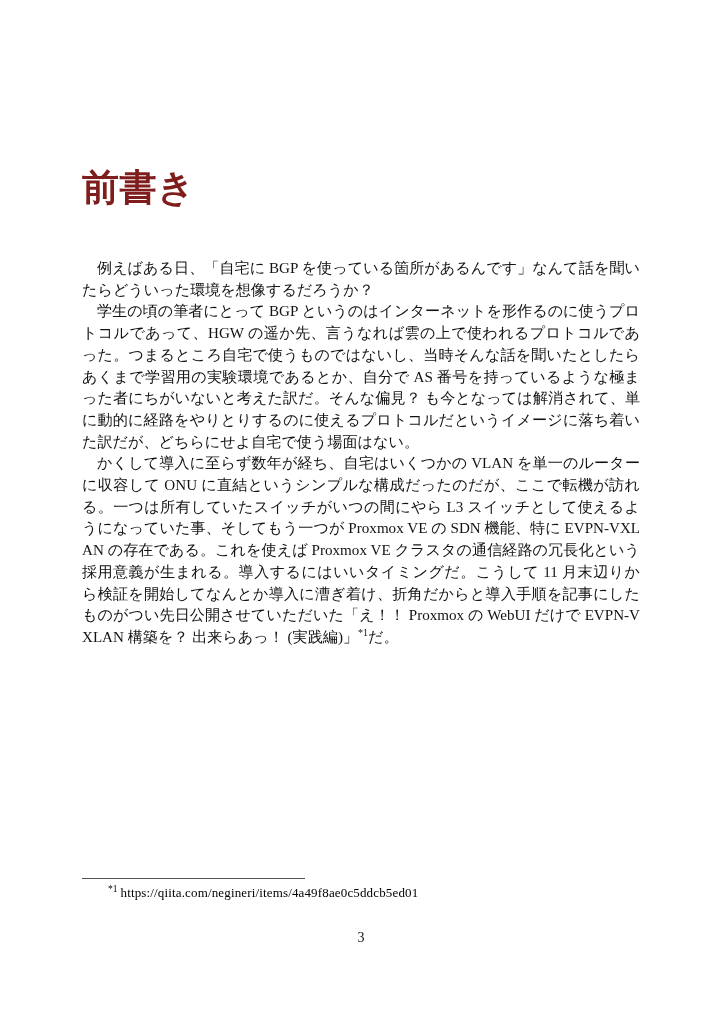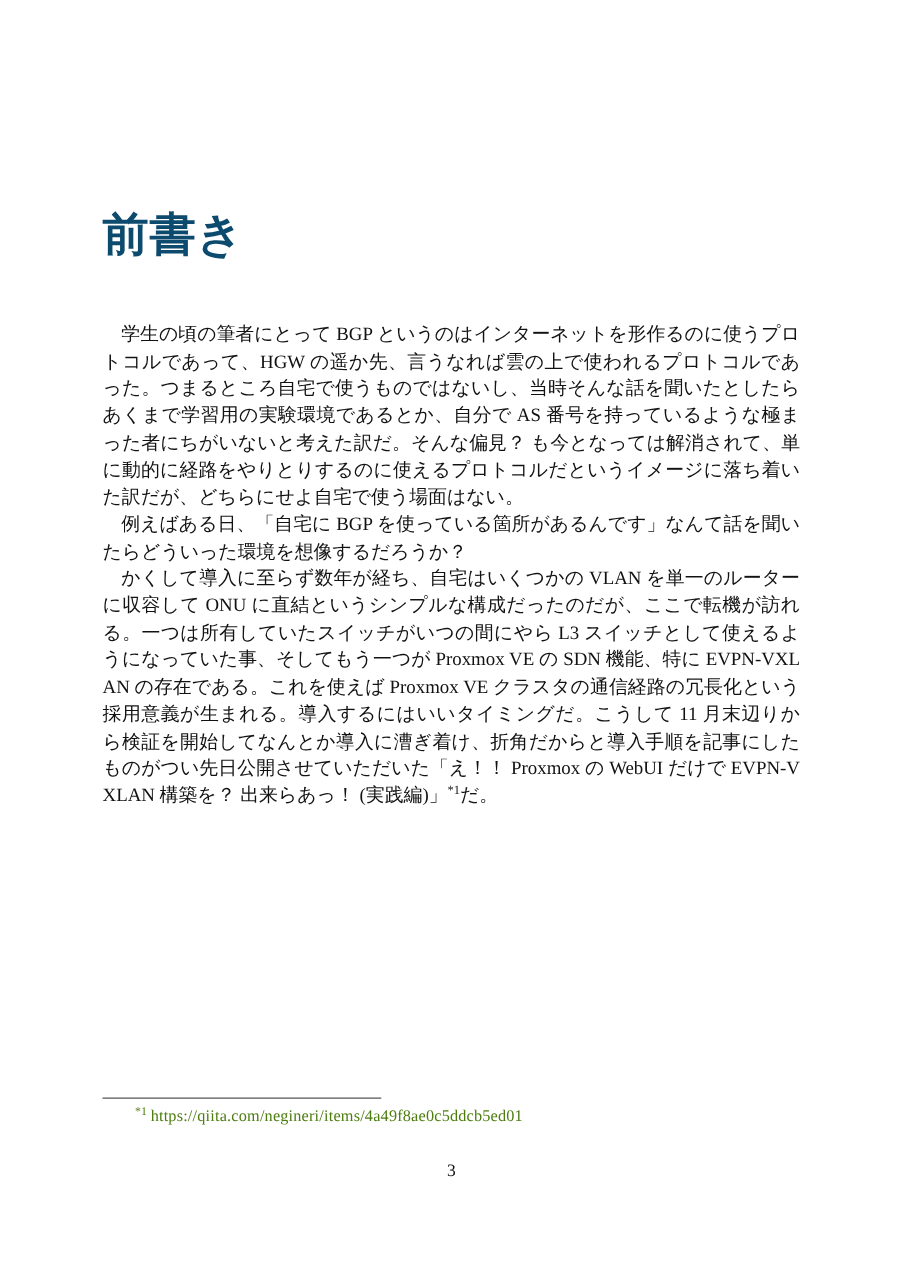--- a/index.html
+++ b/index.html
@@ -23,21 +23,21 @@
   
   .chapter-title {
     position: absolute;
     left: 82px;
     top: 142px;
     font-family: "DejaVu Sans", "Liberation Sans", sans-serif;
     font-weight: 700;
     font-size: 37px;
     line-height: 1.15;
     letter-spacing: 0.5px;
-    color: #0c4a6e;
+    color: #7f1d1d;
     white-space: nowrap;
   }
 
   
   .body-block {
     position: absolute;
     left: 82px;
     top: 258px;
     width: 558px;
   }
@@ -76,21 +76,21 @@
     height: 0;
     border-top: 0.9px solid #555555;
     margin: 0 0 5px 0;
   }
 
   .footnote-item {
     margin: 0;
     padding-left: 26px;
     font-size: 13px;
     line-height: 17px;
-    color: #4d7c0f;
+    color: #000000;
     white-space: nowrap;
   }
 
   .footnote-marker {
     font-size: 9.5px;
     vertical-align: super;
     line-height: 0;
     margin-right: 3px;
   }
 
@@ -112,23 +112,23 @@
 </style>
 </head>
 <body>
 
 <div class="page">
 
   <h1 class="chapter-title">前書き</h1>
 
   <div class="body-block">
 
+    <p class="para">例えばある日、「自宅に BGP を使っている箇所があるんです」なんて話を聞いたらどういった環境を想像するだろうか？</p>
+
     <p class="para">学生の頃の筆者にとって BGP というのはインターネットを形作るのに使うプロトコルであって、HGW の遥か先、言うなれば雲の上で使われるプロトコルであった。つまるところ自宅で使うものではないし、当時そんな話を聞いたとしたらあくまで学習用の実験環境であるとか、自分で AS 番号を持っているような極まった者にちがいないと考えた訳だ。そんな偏見？ も今となっては解消されて、単に動的に経路をやりとりするのに使えるプロトコルだというイメージに落ち着いた訳だが、どちらにせよ自宅で使う場面はない。</p>
-
-    <p class="para">例えばある日、「自宅に BGP を使っている箇所があるんです」なんて話を聞いたらどういった環境を想像するだろうか？</p>
 
 
     <p class="para"><span>かくして導入に至らず数年が経ち、自宅はいくつかの VLAN を単一のルーターに収容して ONU に直結というシンプルな構成だったのだが、ここで転機が訪れる。一つは所有していたスイッチがいつの間にやら L3 スイッチとして使えるようになっていた事、そしてもう一つが Proxmox VE の SDN 機能、特に EVPN-VXLAN の存在である。これを使えば Proxmox VE クラスタの通信経路の冗長化という採用意義が生まれる。導入するにはいいタイミングだ。こうして 11 月末辺りから検証を開始してなんとか導入に漕ぎ着け、折角だからと導入手順を記事にしたものがつい先日公開させていただいた「え！！ Proxmox の WebUI だけで EVPN-VXLAN 構築を？ 出来らあっ！ (実践編)」</span><sup class="fn-ref">*1</sup><span>だ。</span></p>
 
 
   </div>
 
   <div class="footnote-area">
     <div class="footnote-rule"></div>
     <p class="footnote-item"><sup class="footnote-marker">*1</sup><span class="footnote-url">https://qiita.com/negineri/items/4a49f8ae0c5ddcb5ed01</span></p>

